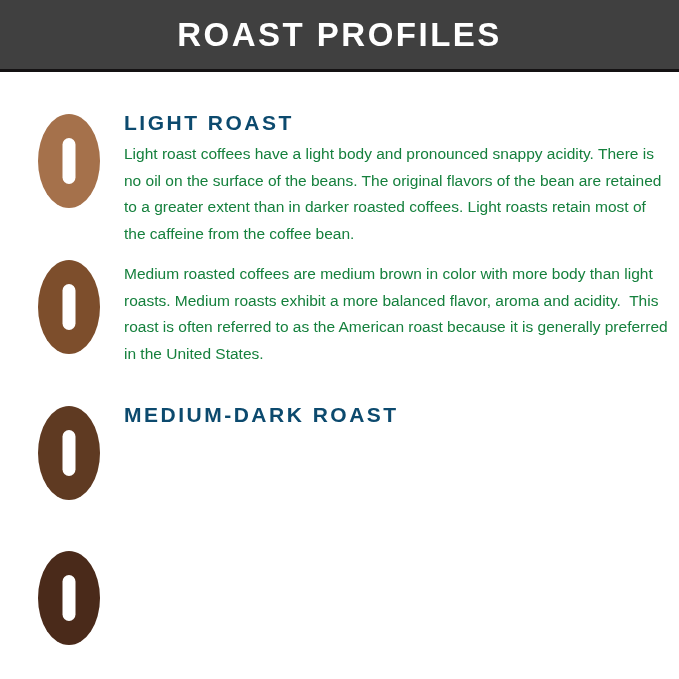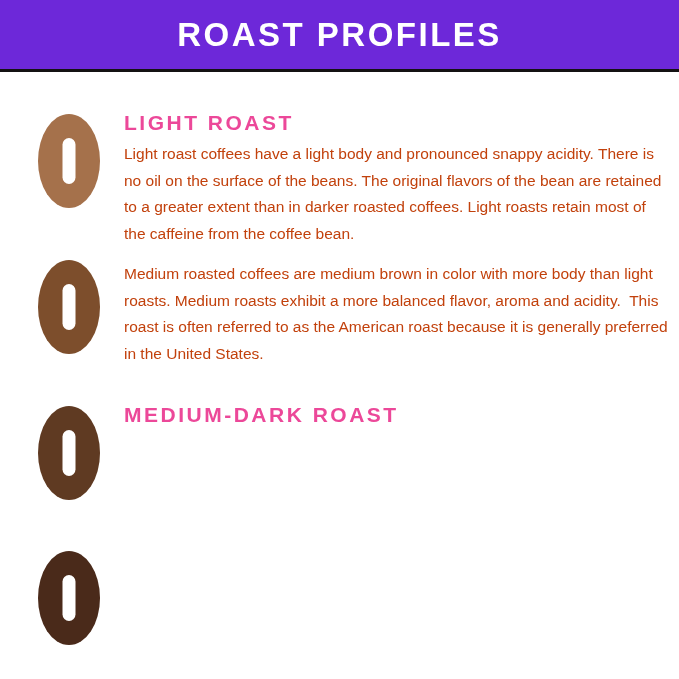--- a/index.html
+++ b/index.html
@@ -57,36 +57,36 @@
     position: absolute;
     left: 124px;
     top: 0;
     width: 545px;
   }
   .roast-heading {
     font-size: 21px;
     line-height: 26px;
     font-weight: bold;
     letter-spacing: 2.5px;
-    color: #ec4899;
+    color: #0c4a6e;
   }
   .roast-body {
     margin-top: 5px;
     font-size: 15.5px;
     line-height: 26.5px;
-    color: #c2410c;
+    color: #15803d;
     white-space: pre-wrap;
   }
 </style>
 </head>
 <body>
 
 <div class="canvas">
 
-  <div class="header" style="background: #6d28d9;">
+  <div class="header" style="background: #404040;">
     <div class="title">ROAST PROFILES</div>
   </div>
 
   <div class="section sec-1">
     <div class="bean" style="background: rgb(165, 113, 75);">
       <div class="slit"></div>
     </div>
     <div class="text-block">
       <div class="roast-heading">LIGHT ROAST</div>
       <div class="roast-body">Light roast coffees have a light body and pronounced snappy acidity. There is no oil on the surface of the beans. The original flavors of the bean are retained to a greater extent than in darker roasted coffees. Light roasts retain most of the caffeine from the coffee bean.</div>

